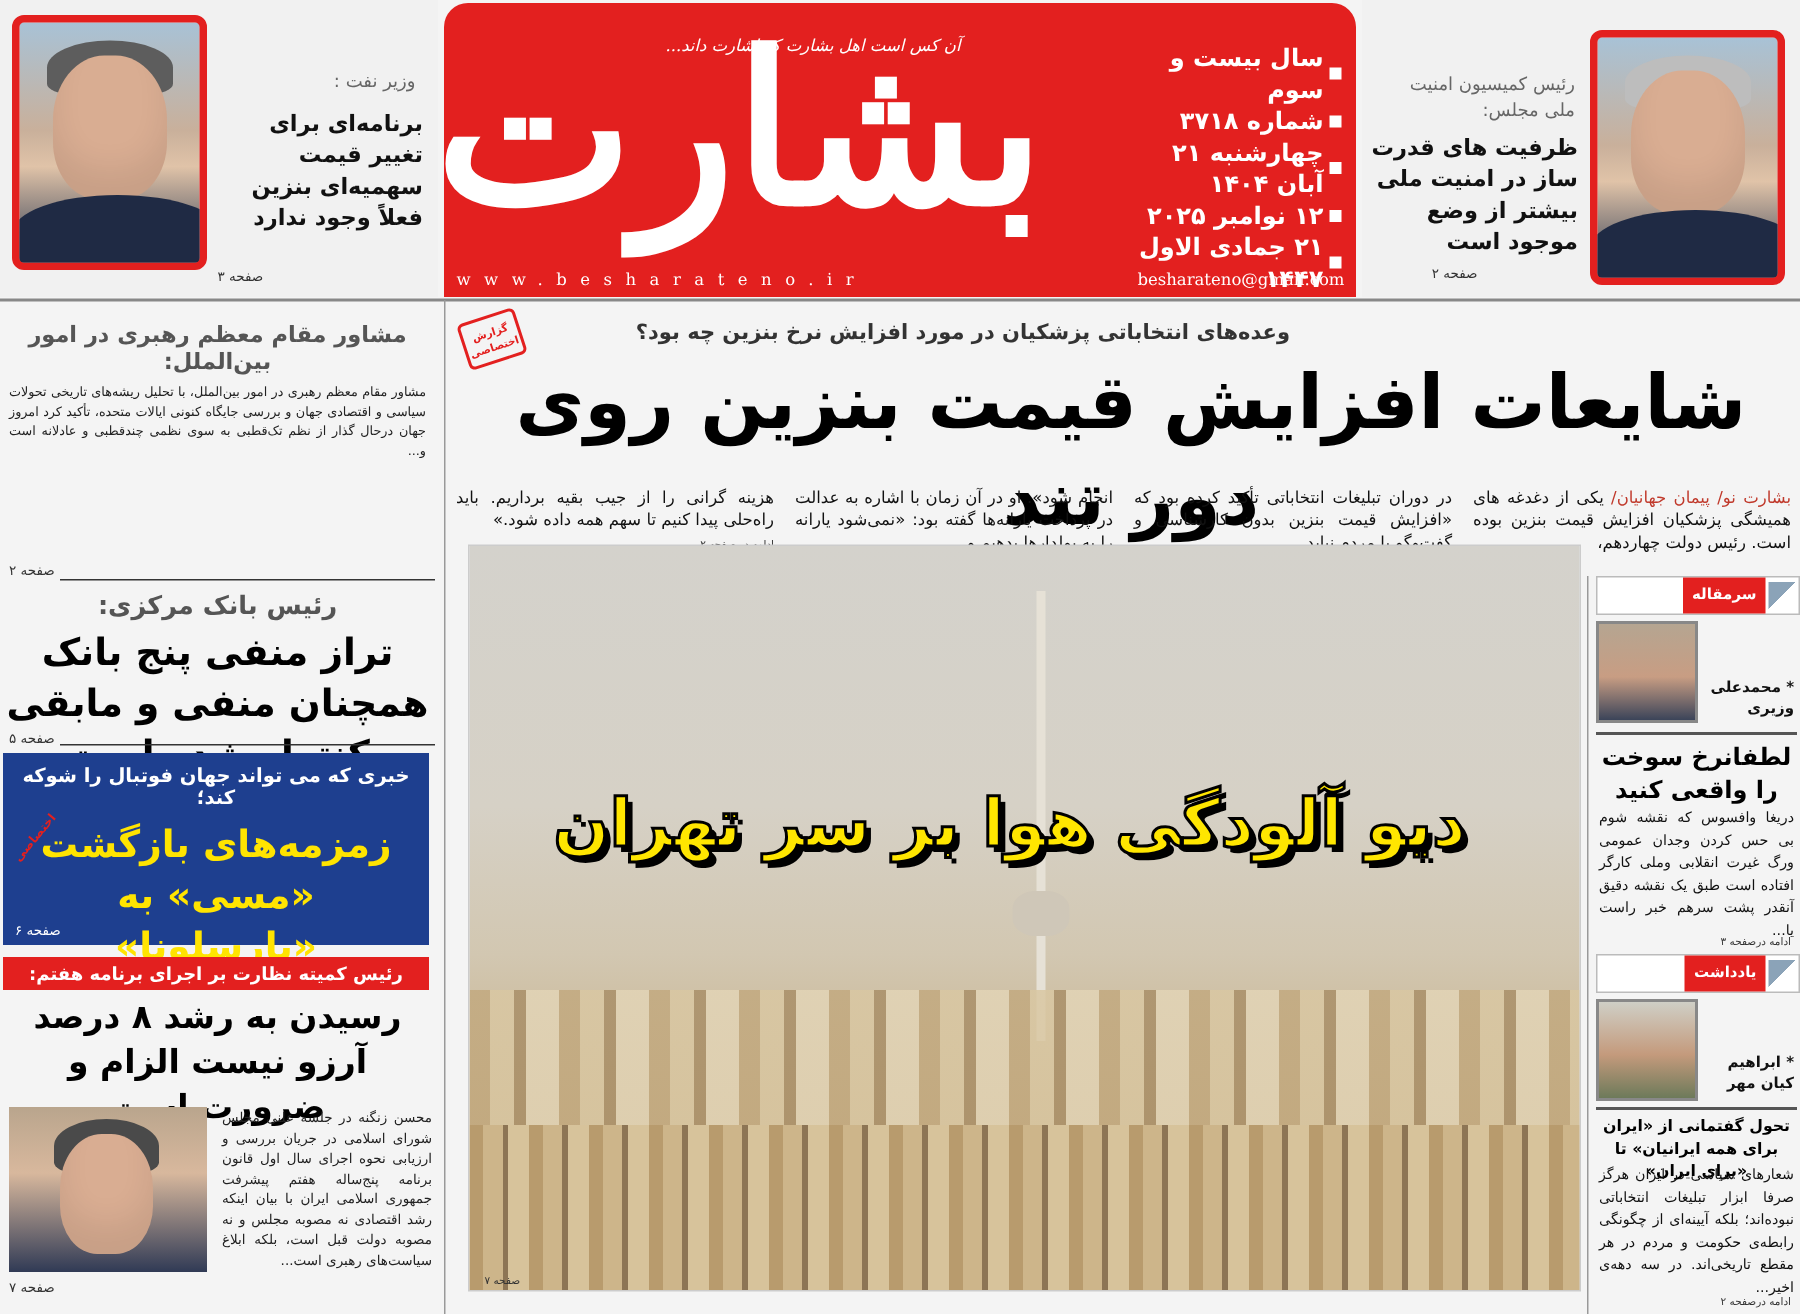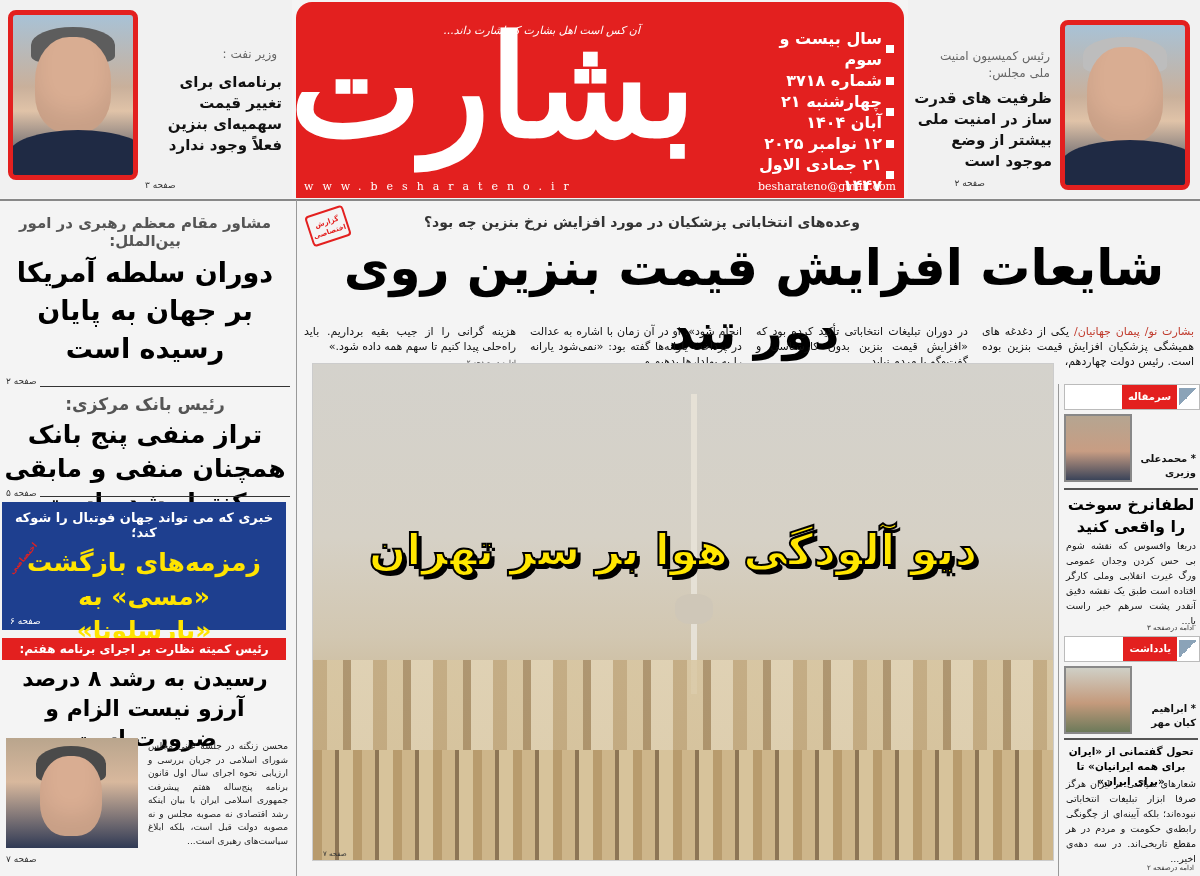--- a/index.html
+++ b/index.html
@@ -116,21 +116,21 @@
   <div class="top-kicker" style="right:15px;top:46px;width:130px;">وزیر نفت :</div>
   <div class="top-head" style="right:10px;top:72px;width:140px;">برنامه‌ای برای تغییر قیمت سهمیه‌ای بنزین فعلاً وجود ندارد</div>
   <div class="page-ref" style="left:145px;top:180px;">صفحه ۳</div>
 </div>
 
 <div class="abs" style="left:0;top:199px;width:1200px;height:2px;background:#888;"></div>
 
 <div class="abs left-col">
   <div class="story" style="top:14px;">
     <div class="kicker-gray">مشاور مقام معظم رهبری در امور بین‌الملل:</div>
-    <div class="head-big" style="margin-top:4px;font-size:27px;line-height:38px;">دوران سلطه آمریکا بر جهان به پایان رسیده است</div>
+    <div class="body-small" style="margin-top:6px;">مشاور مقام معظم رهبری در امور بین‌الملل، با تحلیل ریشه‌های تاریخی تحولات سیاسی و اقتصادی جهان و بررسی جایگاه کنونی ایالات متحده، تأکید کرد امروز جهان درحال گذار از نظم تک‌قطبی به سوی نظمی چندقطبی و عادلانه است و...</div>
   </div>
   <div class="page-ref" style="left:6px;top:176px;">صفحه ۲</div>
   <div class="divider" style="top:186px;"></div>
 
   <div class="story" style="top:194px;">
     <div class="kicker-gray" style="font-size:17px;">رئیس بانک مرکزی:</div>
     <div class="head-big" style="margin-top:4px;">تراز منفی پنج بانک همچنان منفی و مابقی کنترل شده است</div>
   </div>
   <div class="page-ref" style="left:6px;top:288px;">صفحه ۵</div>
   <div class="divider" style="top:296px;"></div>

